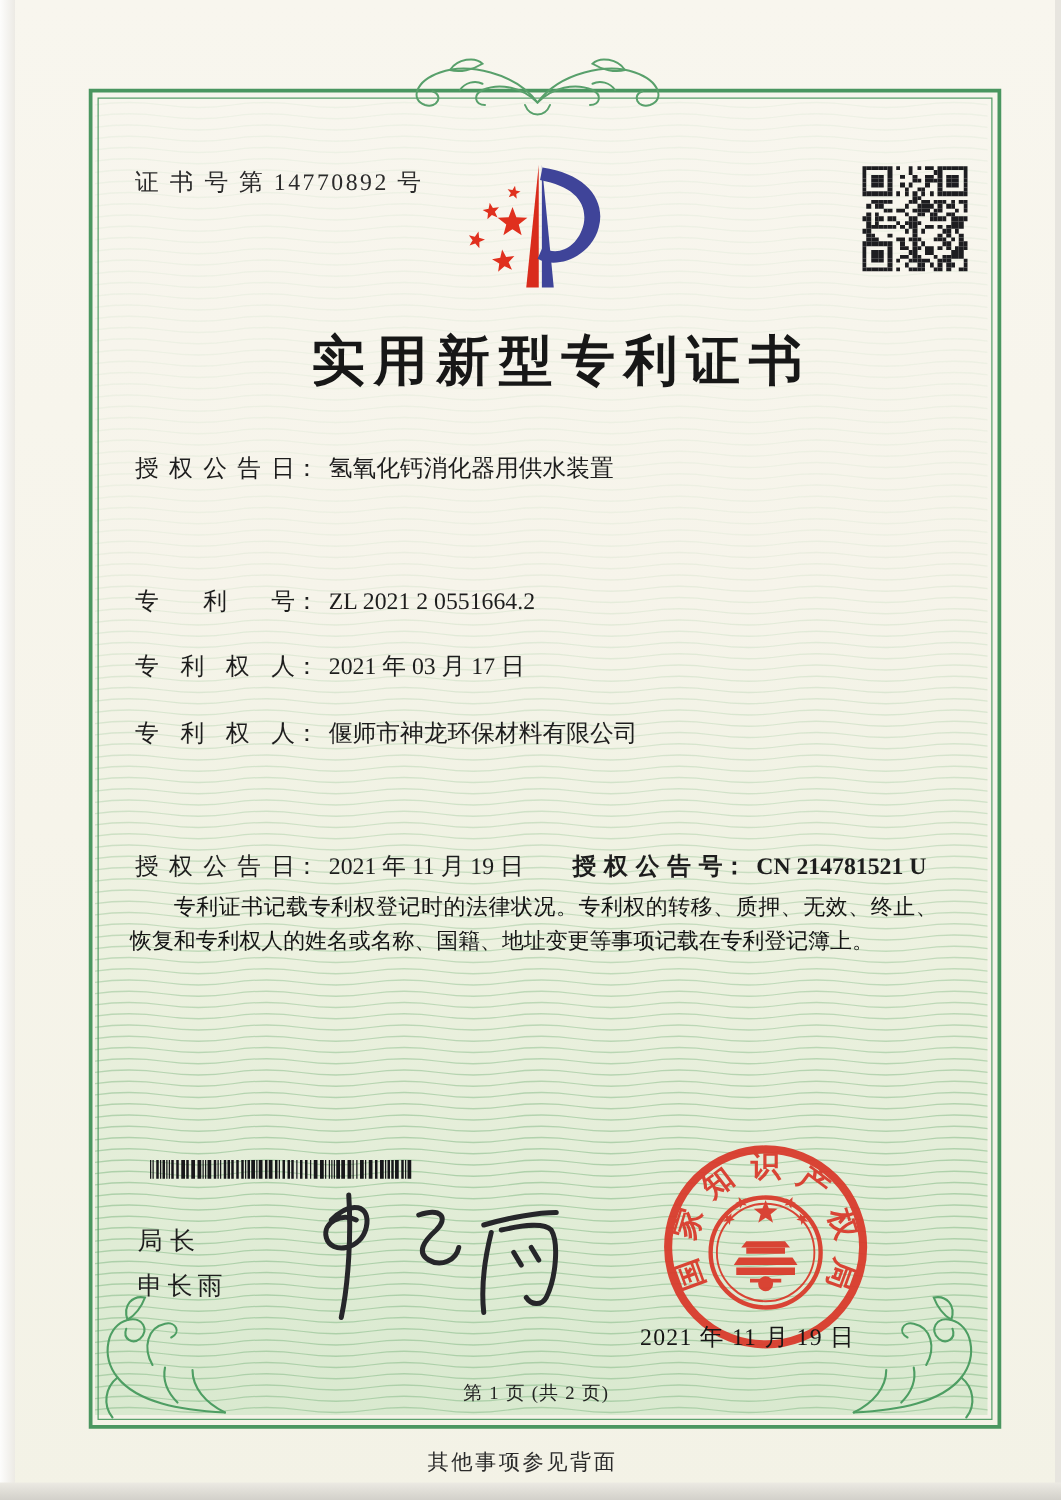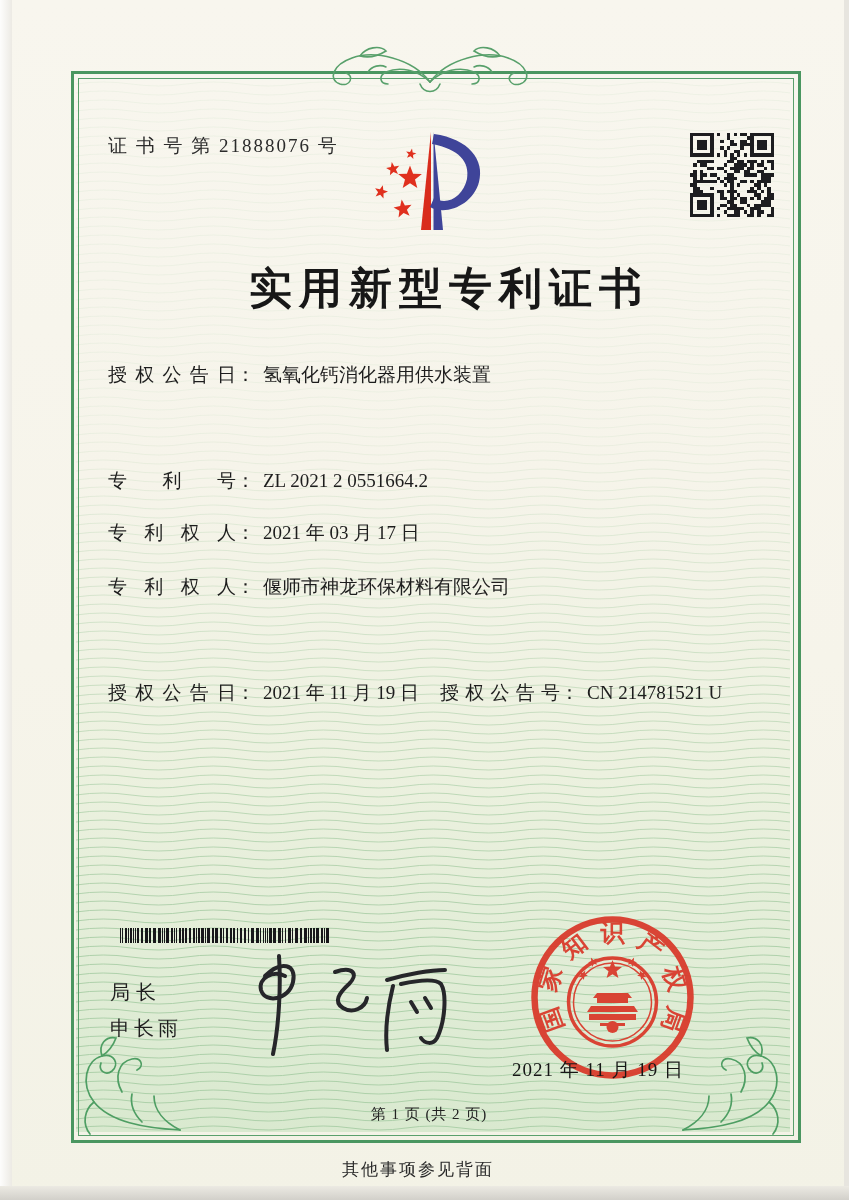--- a/index.html
+++ b/index.html
@@ -26,21 +26,21 @@
   .qr{position:absolute;left:690px;top:133px;width:84px;height:84px;
       display:grid;grid-template-columns:repeat(25,1fr);grid-template-rows:repeat(25,1fr);}
   .qr div{background:transparent;}
   .qr div.on{background:#1d1d20;}
   .title{position:absolute;left:71px;top:260px;width:724px;text-align:center;
          font-size:43px;font-weight:bold;letter-spacing:7px;color:#171717;padding-left:16px;}
   
   .field-row{position:absolute;left:108px;white-space:nowrap;font-size:19px;color:#1d1d1d;}
   .flabel{display:inline-block;width:128px;text-align:justify;text-align-last:justify;}
   .fcolon{display:inline-block;margin-right:8px;}
-  .pair2{position:absolute;left:332px;top:0;white-space:nowrap;}
+  .pair2{position:absolute;left:350px;top:0;white-space:nowrap;font-weight:bold;}
   .pair2 .flabel{width:120px;}
   
   .body-text{position:absolute;left:104px;top:712px;width:646px;font-size:17.5px;
              line-height:27px;text-align:justify;color:#141414;}
   .body-text p{margin:0;text-indent:2em;}
   
   .barcode{position:absolute;left:120px;top:928px;width:216px;height:15px;font-size:0;}
   .barcode span{display:inline-block;height:15px;background:#17171a;vertical-align:top;}
   .signer-title{position:absolute;left:110px;top:979px;font-size:20px;letter-spacing:6px;}
   .signer-name{position:absolute;left:110px;top:1015px;font-size:20px;letter-spacing:4px;}
@@ -210,21 +210,21 @@
     <g fill="none" stroke="#4e9e63" stroke-width="1.7" stroke-linecap="round">
       <path d="M122,98 C86,96 52,90 36,70 C22,52 28,28 44,24 C56,21 62,32 54,39 C48,44 40,39 43,31"></path>
       <path d="M36,70 C26,78 24,92 32,102"></path>
       <path d="M64,60 C56,46 60,30 74,27 C83,25 87,34 79,38"></path>
       <path d="M122,98 C106,90 96,78 96,64"></path>
       <path d="M44,24 C40,12 48,4 58,6 C55,14 50,20 44,24"></path>
       <path d="M84,90 C76,82 72,72 74,62"></path>
     </g>
   </svg>
 
-  <div class="cert-no">证 书 号 第 21888076 号</div>
+  <div class="cert-no">证 书 号 第 14770892 号</div>
 
   <svg class="logo" width="122" height="116" viewBox="0 0 122 116">
     <polygon fill="#e0301e" points="46.0,27.6 46.7,31.4 50.4,32.2 47.0,34.1 47.4,37.9 44.6,35.3 41.0,36.8 42.7,33.3 40.1,30.4 44.0,30.9"></polygon>
     <polygon fill="#e0301e" points="25.8,41.1 28.3,45.4 33.2,44.7 29.9,48.4 32.0,52.9 27.5,50.9 23.9,54.3 24.4,49.4 20.1,47.0 24.9,46.0"></polygon>
     <polygon fill="#e0301e" points="44.0,44.5 47.1,52.8 55.9,53.1 49.0,58.6 51.3,67.1 44.0,62.3 36.7,67.1 39.0,58.6 32.1,53.1 40.9,52.8"></polygon>
     <polygon fill="#e0301e" points="16.8,64.2 17.3,69.1 22.0,70.6 17.5,72.6 17.5,77.5 14.2,73.8 9.6,75.4 12.1,71.2 9.1,67.2 13.9,68.3"></polygon>
     <polygon fill="#e0301e" points="35.7,78.6 38.9,84.5 45.5,83.8 40.9,88.7 43.6,94.8 37.6,92.0 32.5,96.4 33.4,89.7 27.6,86.4 34.2,85.1"></polygon>
     <polygon points="65,11 65,109 55,109" fill="#d92c1c"></polygon>
     <polygon points="67.5,11 77,109 67.5,109" fill="#3f4499"></polygon>
     <path d="M68,13 C103,18 119,39 113,61 C107,84 80,95 64,86 L68,77 C81,85 97,76 101,58 C104,41 93,28 66,23 Z" fill="#3f4499"></path>
@@ -873,20 +873,21 @@
     <span class="flabel">专利权人</span><span class="fcolon">：</span><span class="fvalue">偃师市神龙环保材料有限公司</span>
   </div>
   <div class="field-row" style="top:680px">
     <span class="flabel">授权公告日</span><span class="fcolon">：</span><span class="fvalue">2021 年 11 月 19 日</span>
     <span class="pair2">
       <span class="flabel">授权公告号</span><span class="fcolon">：</span><span class="fvalue">CN 214781521 U</span>
     </span>
   </div>
 
   <div class="body-text">
+    <p>专利证书记载专利权登记时的法律状况。专利权的转移、质押、无效、终止、恢复和专利权人的姓名或名称、国籍、地址变更等事项记载在专利登记簿上。</p>
   </div>
 
   <div class="barcode"><span style="width: 1px; margin-right: 1px;"></span><span style="width: 1px; margin-right: 2px;"></span><span style="width: 2px; margin-right: 1px;"></span><span style="width: 1px; margin-right: 1px;"></span><span style="width: 2px; margin-right: 1px;"></span><span style="width: 1px; margin-right: 1px;"></span><span style="width: 1px; margin-right: 1px;"></span><span style="width: 2px; margin-right: 2px;"></span><span style="width: 2px; margin-right: 2px;"></span><span style="width: 3px; margin-right: 1px;"></span><span style="width: 2px; margin-right: 2px;"></span><span style="width: 3px; margin-right: 2px;"></span><span style="width: 3px; margin-right: 1px;"></span><span style="width: 1px; margin-right: 1px;"></span><span style="width: 1px; margin-right: 1px;"></span><span style="width: 3px; margin-right: 2px;"></span><span style="width: 2px; margin-right: 1px;"></span><span style="width: 1px; margin-right: 1px;"></span><span style="width: 1px; margin-right: 2px;"></span><span style="width: 2px; margin-right: 1px;"></span><span style="width: 2px; margin-right: 1px;"></span><span style="width: 2px; margin-right: 2px;"></span><span style="width: 2px; margin-right: 2px;"></span><span style="width: 2px; margin-right: 1px;"></span><span style="width: 1px; margin-right: 1px;"></span><span style="width: 2px; margin-right: 1px;"></span><span style="width: 3px; margin-right: 1px;"></span><span style="width: 1px; margin-right: 1px;"></span><span style="width: 3px; margin-right: 2px;"></span><span style="width: 2px; margin-right: 1px;"></span><span style="width: 3px; margin-right: 2px;"></span><span style="width: 2px; margin-right: 1px;"></span><span style="width: 1px; margin-right: 2px;"></span><span style="width: 2px; margin-right: 2px;"></span><span style="width: 2px; margin-right: 1px;"></span><span style="width: 2px; margin-right: 2px;"></span><span style="width: 1px; margin-right: 2px;"></span><span style="width: 2px; margin-right: 2px;"></span><span style="width: 2px; margin-right: 2px;"></span><span style="width: 1px; margin-right: 2px;"></span><span style="width: 3px; margin-right: 2px;"></span><span style="width: 3px; margin-right: 1px;"></span><span style="width: 1px; margin-right: 2px;"></span><span style="width: 1px; margin-right: 1px;"></span><span style="width: 1px; margin-right: 1px;"></span><span style="width: 1px; margin-right: 1px;"></span><span style="width: 3px; margin-right: 1px;"></span><span style="width: 3px; margin-right: 2px;"></span><span style="width: 3px; margin-right: 1px;"></span><span style="width: 1px; margin-right: 2px;"></span><span style="width: 1px; margin-right: 2px;"></span><span style="width: 3px; margin-right: 1px;"></span><span style="width: 1px; margin-right: 2px;"></span><span style="width: 3px; margin-right: 2px;"></span><span style="width: 2px; margin-right: 2px;"></span><span style="width: 3px; margin-right: 1px;"></span><span style="width: 1px; margin-right: 1px;"></span><span style="width: 2px; margin-right: 1px;"></span><span style="width: 2px; margin-right: 1px;"></span><span style="width: 3px; margin-right: 2px;"></span><span style="width: 2px; margin-right: 1px;"></span><span style="width: 1px; margin-right: 1px;"></span><span style="width: 3px; margin-right: 1px;"></span></div>
   <div class="signer-title">局长</div>
   <div class="signer-name">申长雨</div>
 
   <svg class="signature" width="230" height="118" viewBox="0 0 230 118">
     <g stroke="#26262a" stroke-width="4" fill="none" stroke-linecap="round" stroke-linejoin="round">
       <path d="M30,30 C46,14 62,18 58,36 C54,54 30,58 26,44 C23,32 38,24 50,30"></path>
       <path d="M44,10 C46,40 44,80 38,108"></path>

